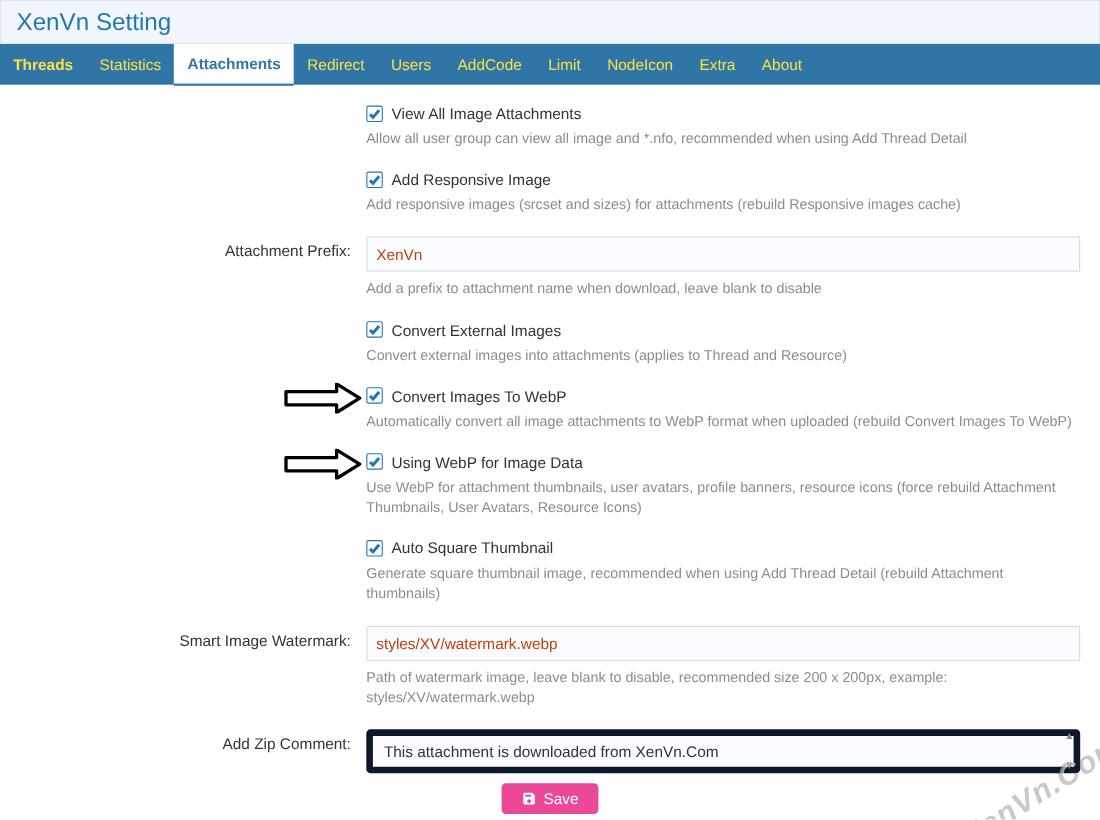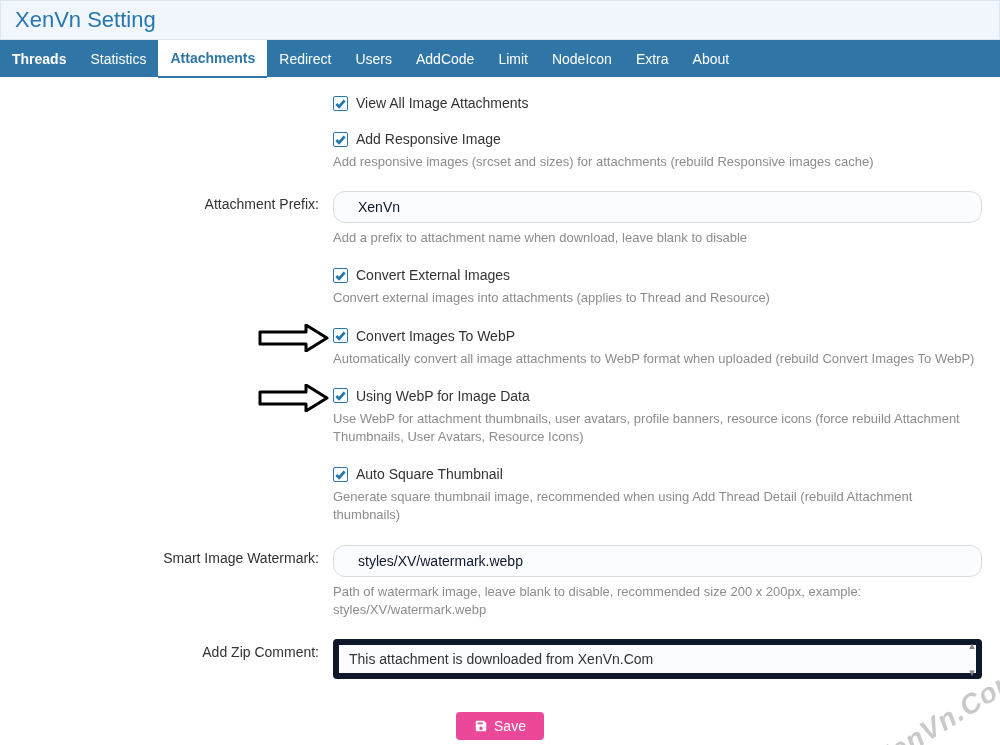--- a/index.html
+++ b/index.html
@@ -1,32 +1,32 @@
 <!DOCTYPE html>
 <html><head>
 <meta charset="utf-8">
 <style>
   * { box-sizing: border-box; margin: 0; padding: 0; }
   body { font-family: "Segoe UI", Arial, sans-serif; font-size: 14px; color: #333; background: #fff; width: 1000px; height: 745px; overflow: hidden; position: relative; }
   .page-header { background: #f0f6fc; border: 1px solid #dce6f0; padding: 6px 14px; }
   .page-header h1 { color: #2577b1; font-weight: 400; font-size: 22px; }
   .tabs { background: #2f76a7; display: flex; align-items: center; }
-  .tab { color: #ffffff; padding: 10px 12px; font-size: 14px; cursor: pointer; }
+  .tab { color: #fde047; padding: 10px 12px; font-size: 14px; cursor: pointer; }
   .tab.active { background: #ffffff; color: #2f76a7; border-bottom: 2px solid #2f76a7; margin-bottom: -1px; }
   .tab.bold { font-weight: 700; }
   .content { padding: 18px 18px 0 18px; }
   .form-row { display: flex; align-items: flex-start; margin-bottom: 20px; }
   .label-col { width: 315px; text-align: right; padding-right: 14px; padding-top: 5px; color: #333; font-size: 14px; position: relative; }
   .control-col { flex: 1; }
   .check-line { display: flex; align-items: center; gap: 8px; }
   .chk { width: 15px; height: 15px; border: 1px solid #2577b1; border-radius: 2px; display: inline-flex; align-items: center; justify-content: center; color: #2577b1; font-size: 12px; line-height: 1; background: #fff; }
   .chk svg { width: 11px; height: 11px; stroke: #2577b1; stroke-width: 3; fill: none; }
   .option-label { color: #333; font-size: 14px; }
   .desc { color: #8c8c8c; font-size: 13px; margin-top: 6px; line-height: 1.4; }
-  .text-input { width: 100%; padding: 7px 24px; border: 1px solid #dcdcdc; border-radius: 12px; background: #fafcff; font-size: 14px; color: #0f172a; }
+  .text-input { width: 100%; padding: 7px 8px; border: 1px solid #dcdcdc; border-radius: 0; background: #fafcff; font-size: 14px; color: #c2410c; }
   .textarea { width: 100%; min-height: 32px; padding: 6px 10px; border: 6px solid #0f172a; border-radius: 4px; background: #fafcff; font-size: 14px; color: #333; resize: vertical; }
   .textarea-wrap { position: relative; }
   .ta-grip { position: absolute; right: 1px; top: 1px; bottom: 1px; width: 18px; display:flex; flex-direction:column; justify-content:space-between; align-items:center; pointer-events:none; }
   .ta-grip .h { color:#888; font-size:11px; line-height:1; }
   .arrow { position: absolute; left: 240px; }
   .arrow svg { width: 72px; height: 28px; }
   .footer { position: absolute; left:0; right:0; bottom:0; height: 38px; display:flex; justify-content:center; align-items:center; background:#fff; }
   .save-btn { background: #ec4899; color: #fff; border: none; border-radius: 4px; padding: 6px 18px; font-size: 14px; display:flex; align-items:center; gap:6px; cursor:pointer; }
   .save-btn svg { width:14px; height:14px; fill:#fff; }
   .watermark { position:absolute; right:-30px; bottom:10px; transform: rotate(-32deg); font-size:28px; font-style:italic; font-weight:700; color: rgba(60,60,60,0.28); letter-spacing:1px; white-space:nowrap; text-shadow: 1px 1px 0 rgba(255,255,255,0.6); pointer-events:none; }
@@ -57,20 +57,21 @@
     <div class="label-col"></div>
     <div class="control-col">
       <div class="check-line">
         <span class="chk">
             <svg viewBox="0 0 12 12">
               <polyline points="1.5 6.5 4.5 9.5 10.5 2.5"></polyline>
             </svg>
           </span>
         <span class="option-label">View All Image Attachments</span>
       </div>
+      <div class="desc">Allow all user group can view all image and *.nfo, recommended when using Add Thread Detail</div>
     </div>
   </div>
 
   <div class="form-row">
     <div class="label-col"></div>
     <div class="control-col">
       <div class="check-line">
         <span class="chk">
             <svg viewBox="0 0 12 12">
               <polyline points="1.5 6.5 4.5 9.5 10.5 2.5"></polyline>

